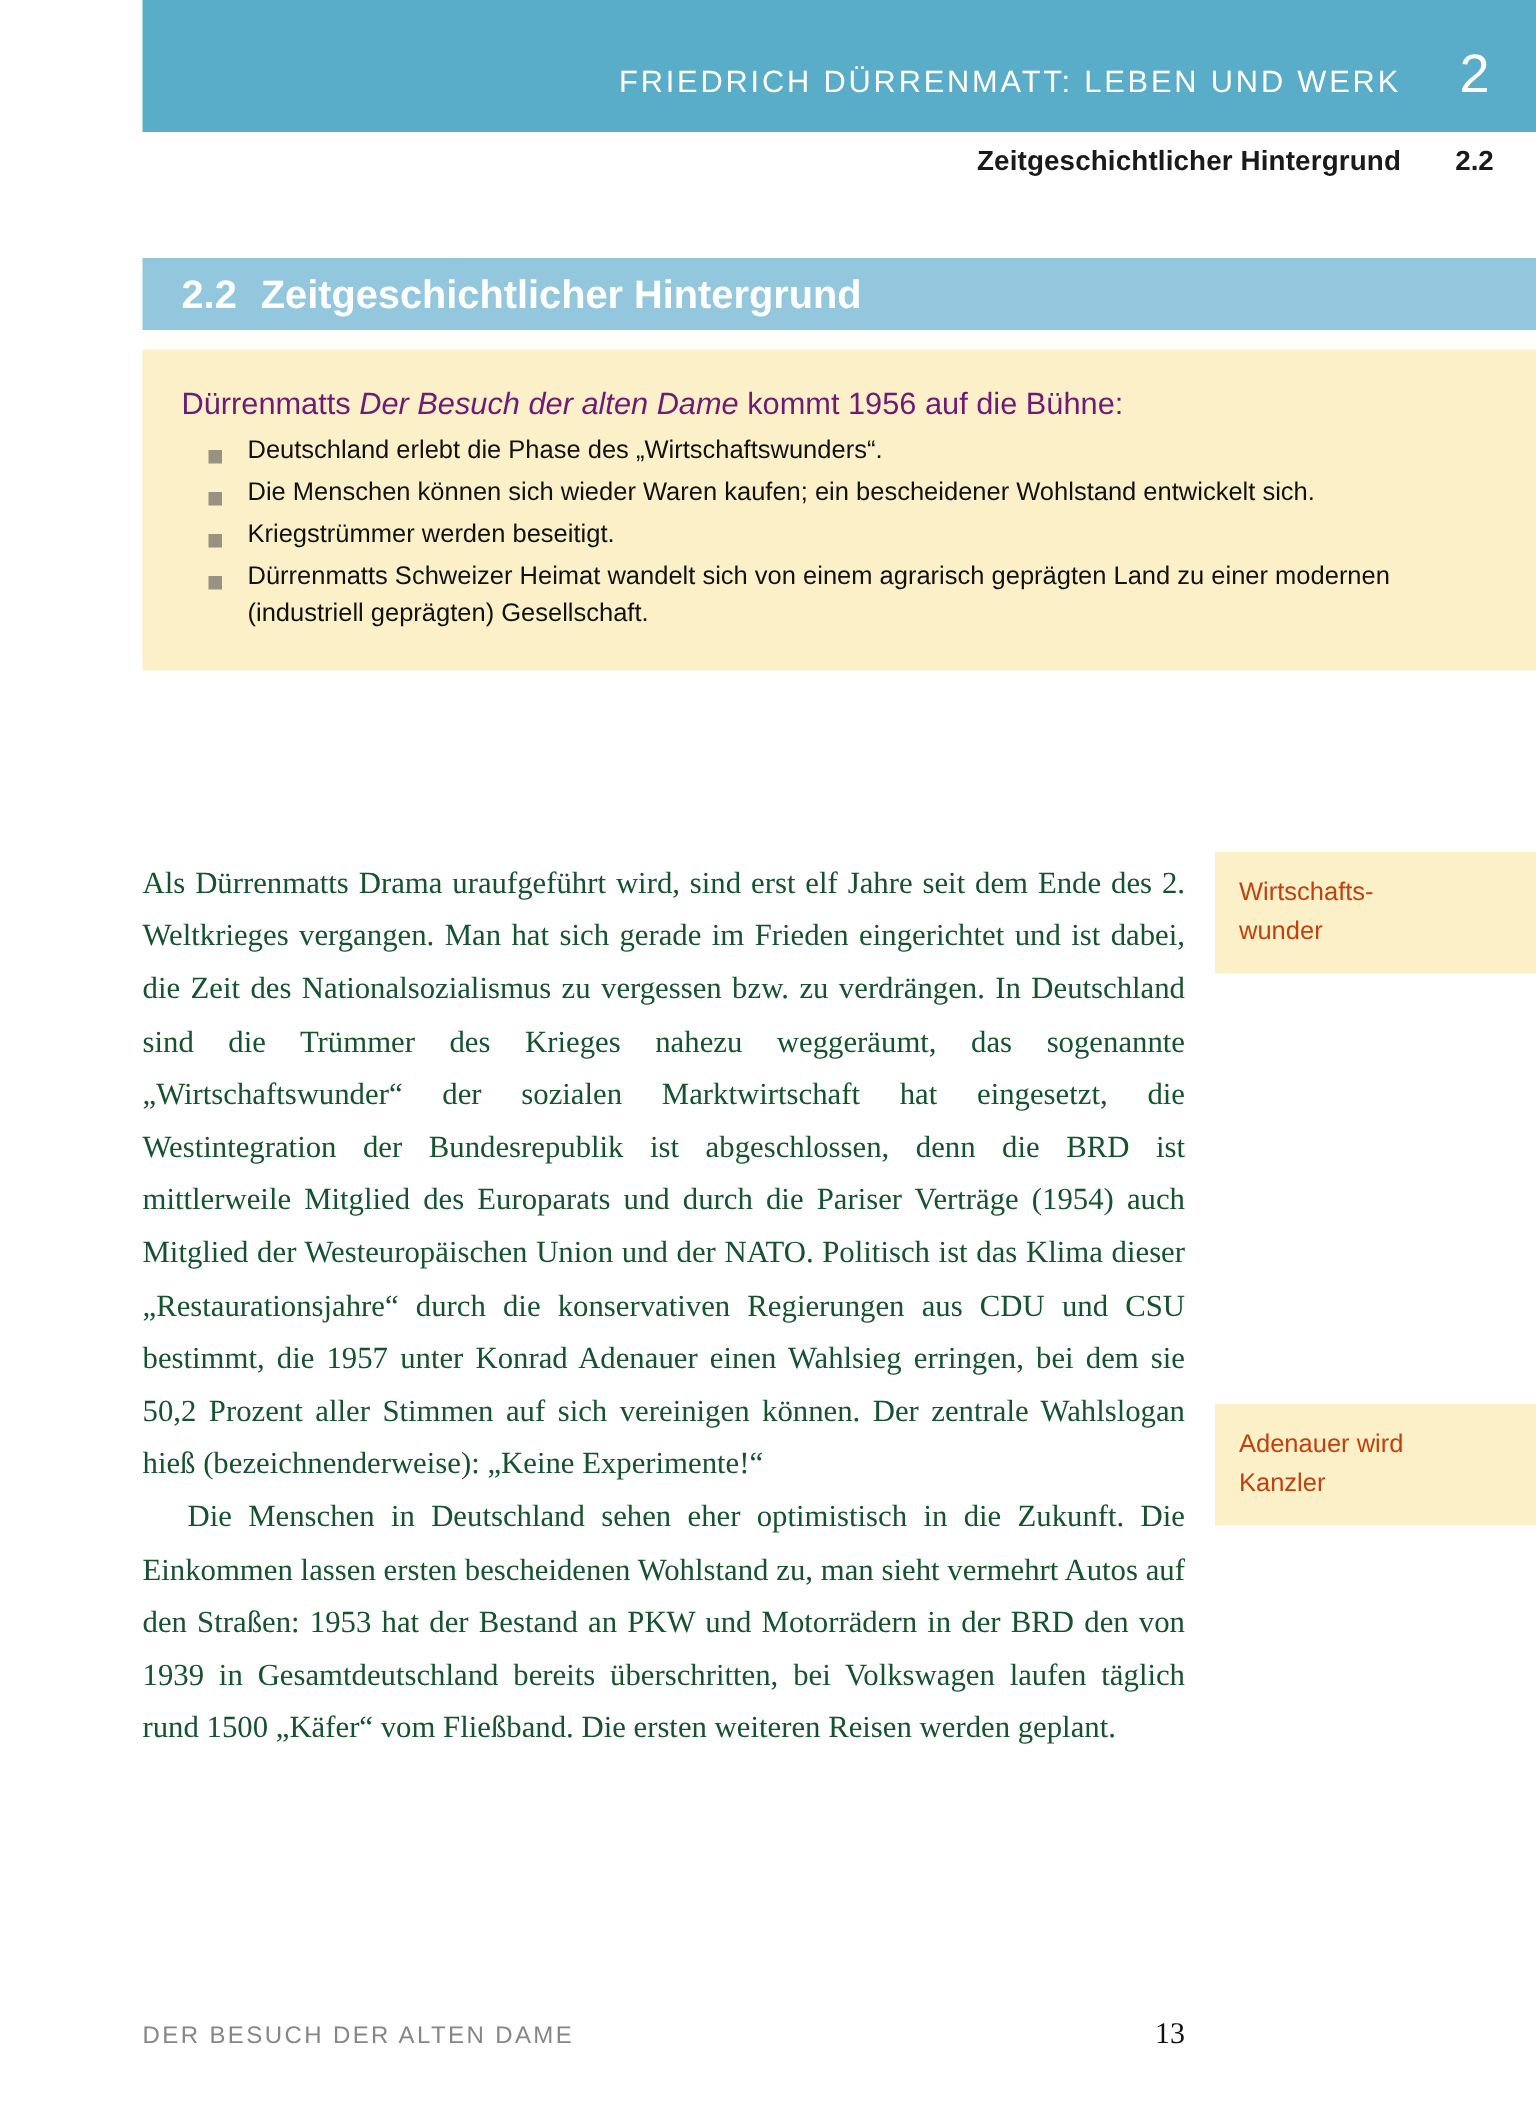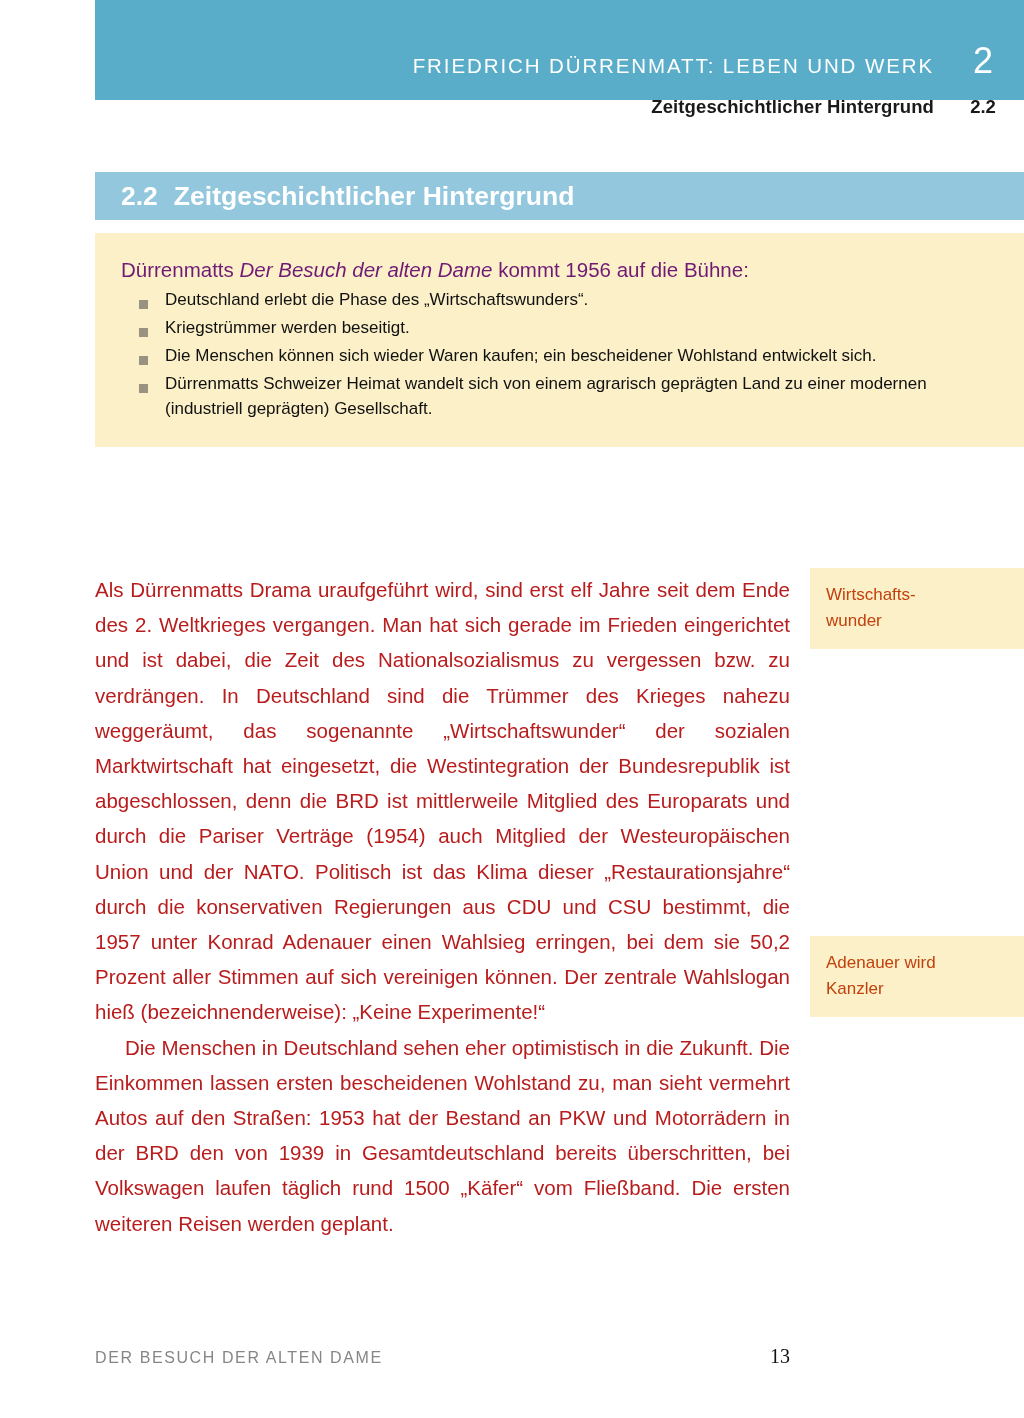--- a/index.html
+++ b/index.html
@@ -14,21 +14,21 @@
     font-family: "DejaVu Sans", sans-serif;
     overflow: hidden;
   }
 
   
   .header-bar {
     position: absolute;
     left: 95px;
     top: 0;
     right: 0;
-    height: 100px;
+    height: 88px;
     background: #5aadc9;
     box-sizing: border-box;
   }
   .header-bar-inner {
     position: absolute;
     right: 0;
     bottom: 18px;
     left: 0;
     display: flex;
     align-items: baseline;
@@ -158,24 +158,24 @@
 
   
   .body-col {
     position: absolute;
     left: 95px;
     top: 572px;
     width: 695px;
   }
   .body-col p {
     margin: 0;
-    font-family: Liberation Sans, sans-serif;
+    font-family: Liberation Serif, serif;
     font-size: 20.5px;
     line-height: 35.2px;
-    color: #b91c1c;
+    color: #14532d;
     text-align: justify;
     text-justify: inter-word;
     hyphens: manual;
   }
   .body-col p.indent {
     text-indent: 30px;
   }
 
   
   .margin-note {
@@ -236,22 +236,22 @@
 </div>
 
 <div class="summary-box">
 
   <p class="summary-lead">
     <span>Dürrenmatts </span><span class="it">Der Besuch der alten Dame</span><span> kommt 1956 auf die Bühne:</span>
   </p>
 
   <ul class="summary-list">
     <li>Deutschland erlebt die Phase des „Wirtschaftswunders“.</li>
+    <li>Die Menschen können sich wieder Waren kaufen; ein bescheidener Wohl­stand entwickelt sich.</li>
     <li>Kriegstrümmer werden beseitigt.</li>
-    <li>Die Menschen können sich wieder Waren kaufen; ein bescheidener Wohl­stand entwickelt sich.</li>
     <li>Dürrenmatts Schweizer Heimat wandelt sich von einem agrarisch geprägten Land zu einer modernen (industriell geprägten) Gesellschaft.</li>
   </ul>
 </div>
 
 <div class="body-col">
   <p>Als Dürrenmatts Drama uraufgeführt wird, sind erst elf Jahre seit dem Ende des 2. Weltkrieges vergangen. Man hat sich gerade im Frieden eingerichtet und ist dabei, die Zeit des Nationalso­zialismus zu vergessen bzw. zu verdrängen. In Deutschland sind die Trümmer des Krieges nahezu weggeräumt, das sogenannte „Wirtschaftswunder“ der sozialen Marktwirtschaft hat eingesetzt, die Westintegration der Bundesrepublik ist abgeschlossen, denn die BRD ist mittlerweile Mitglied des Europarats und durch die Pariser Verträge (1954) auch Mitglied der Westeuropäischen Union und der NATO. Politisch ist das Klima dieser „Restaurati­onsjahre“ durch die konservativen Regierungen aus CDU und CSU bestimmt, die 1957 unter Konrad Adenauer einen Wahlsieg erringen, bei dem sie 50,2 Prozent aller Stimmen auf sich vereini­gen können. Der zentrale Wahlslogan hieß (bezeichnenderweise): „Keine Experimente!“</p>
   <p class="indent">Die Menschen in Deutschland sehen eher optimistisch in die Zukunft. Die Einkommen lassen ersten bescheidenen Wohlstand zu, man sieht vermehrt Autos auf den Straßen: 1953 hat der Bestand an PKW und Motorrädern in der BRD den von 1939 in Gesamtdeutschland bereits überschritten, bei Volkswagen laufen täglich rund 1500 „Käfer“ vom Fließband. Die ersten weiteren Reisen werden geplant.</p>
 </div>
 
 <div class="margin-note margin-note-1">Wirtschafts-<br>wunder</div>

